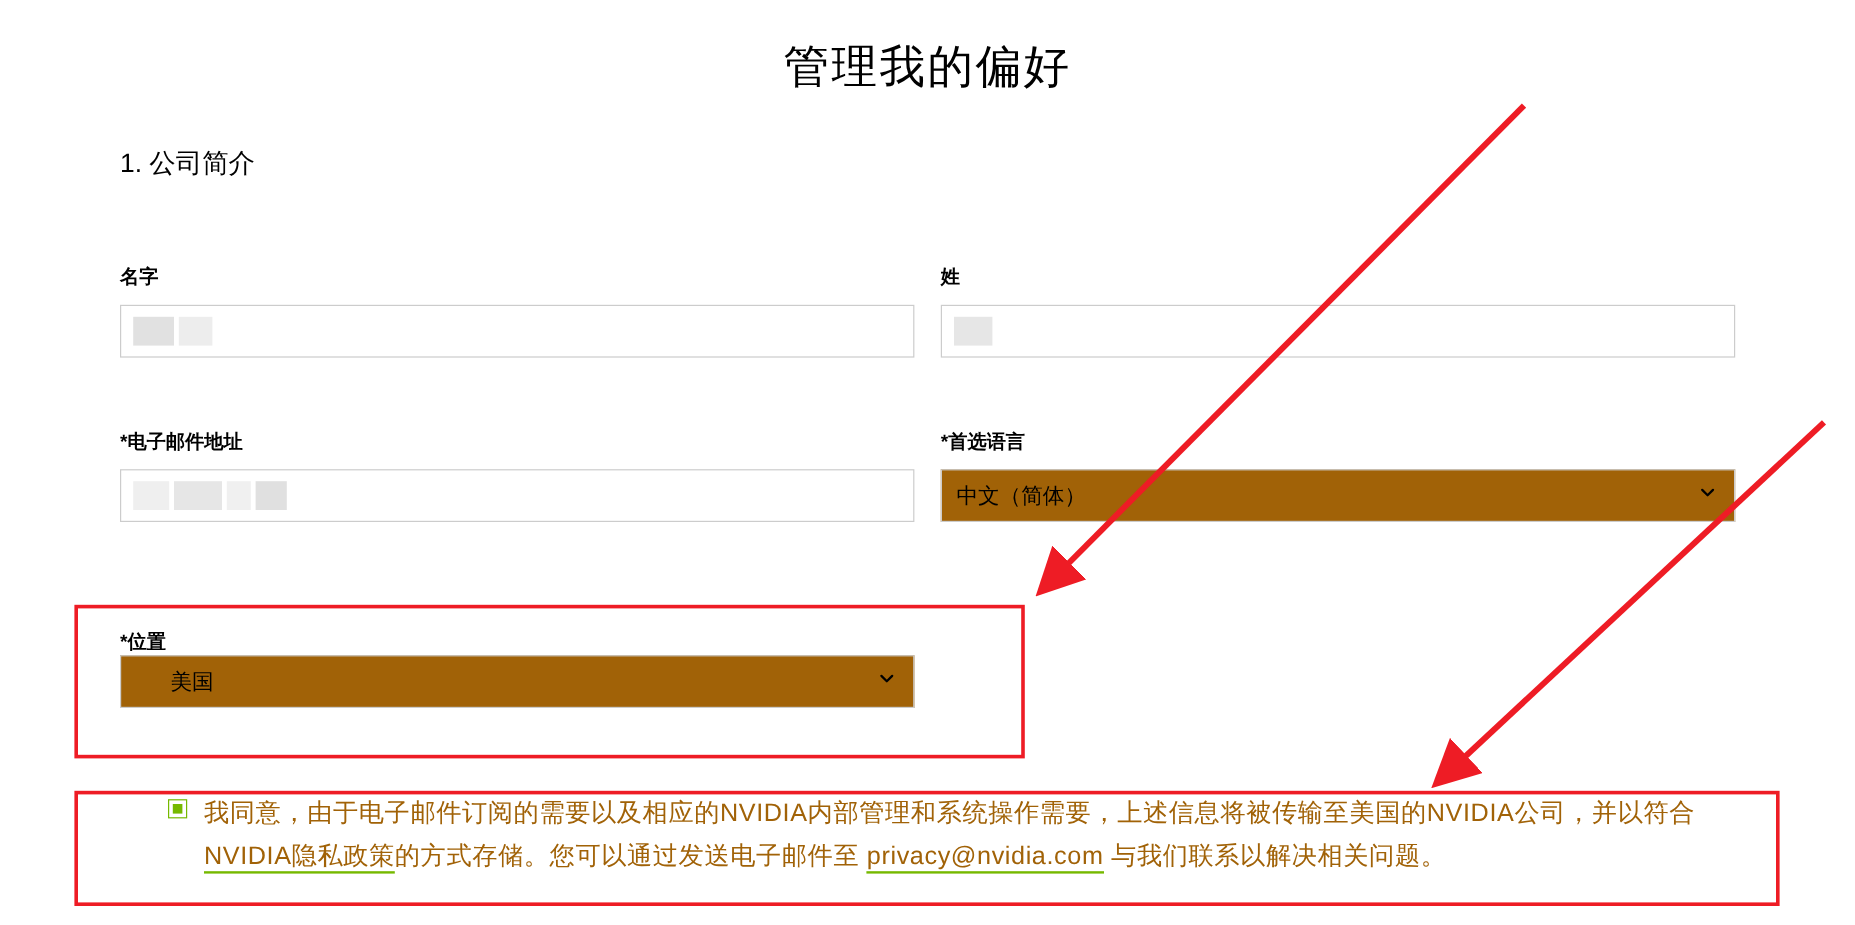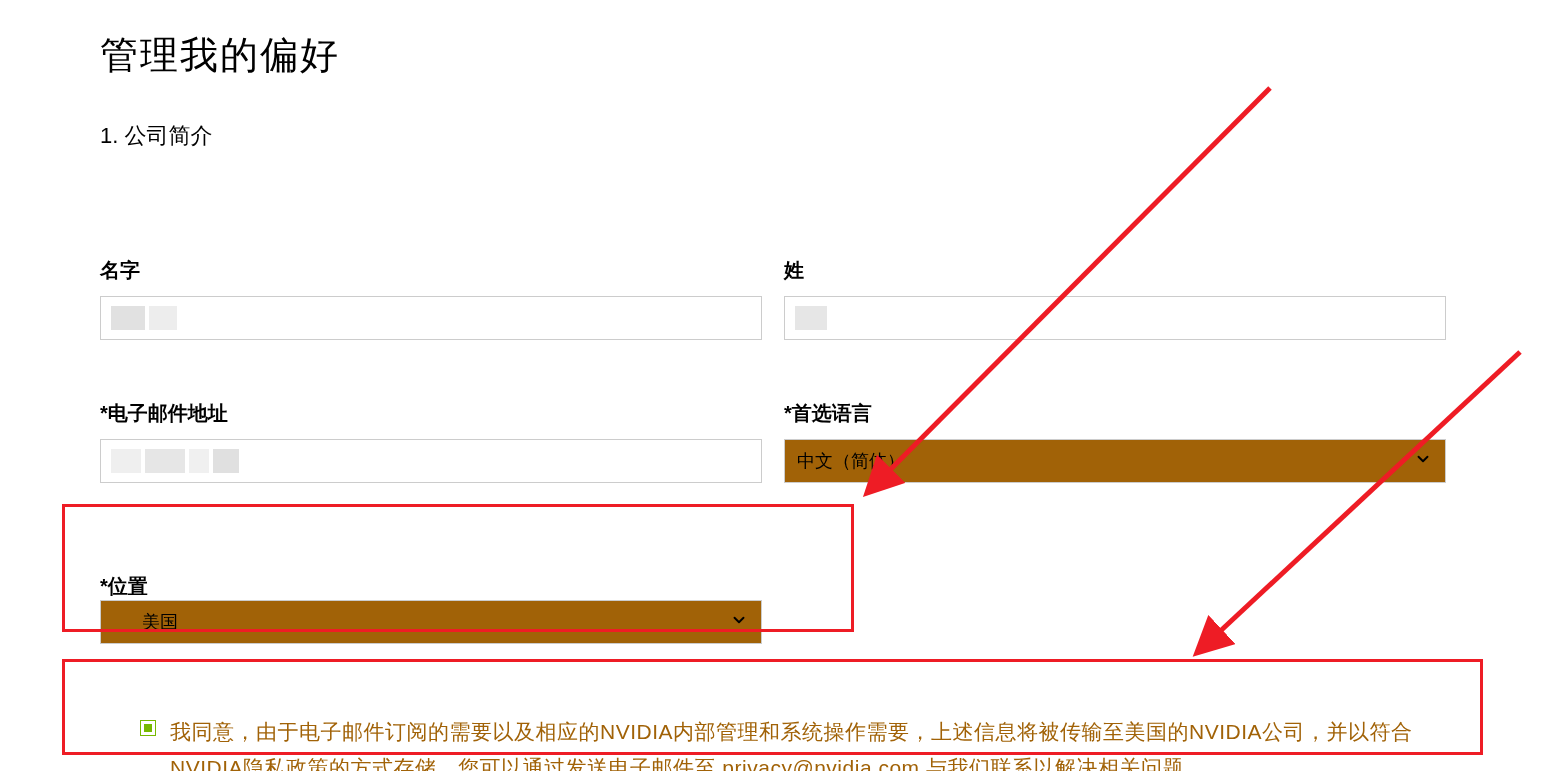--- a/index.html
+++ b/index.html
@@ -16,39 +16,40 @@
     }
     .container {
       padding: 30px 100px 20px 100px;
     }
     .page-title {
       font-size: 38px;
       font-weight: 500;
       color: #000;
       margin-bottom: 40px;
       letter-spacing: 2px;
+      text-align: center;
     }
     .section-heading {
       font-size: 22px;
       font-weight: 400;
       color: #000;
-      margin-bottom: 106px;
+      margin-bottom: 70px;
     }
     .form-row {
       display: flex;
       gap: 22px;
       margin-bottom: 60px;
     }
     .form-group {
       flex: 1;
       display: flex;
       flex-direction: column;
     }
     .form-label {
-      font-size: 20px;
+      font-size: 16px;
       font-weight: 700;
       color: #000;
       margin-bottom: 12px;
     }
     .text-input {
       width: 100%;
       height: 44px;
       border: 1px solid #ccc;
       padding: 0 10px;
       font-size: 16px;

